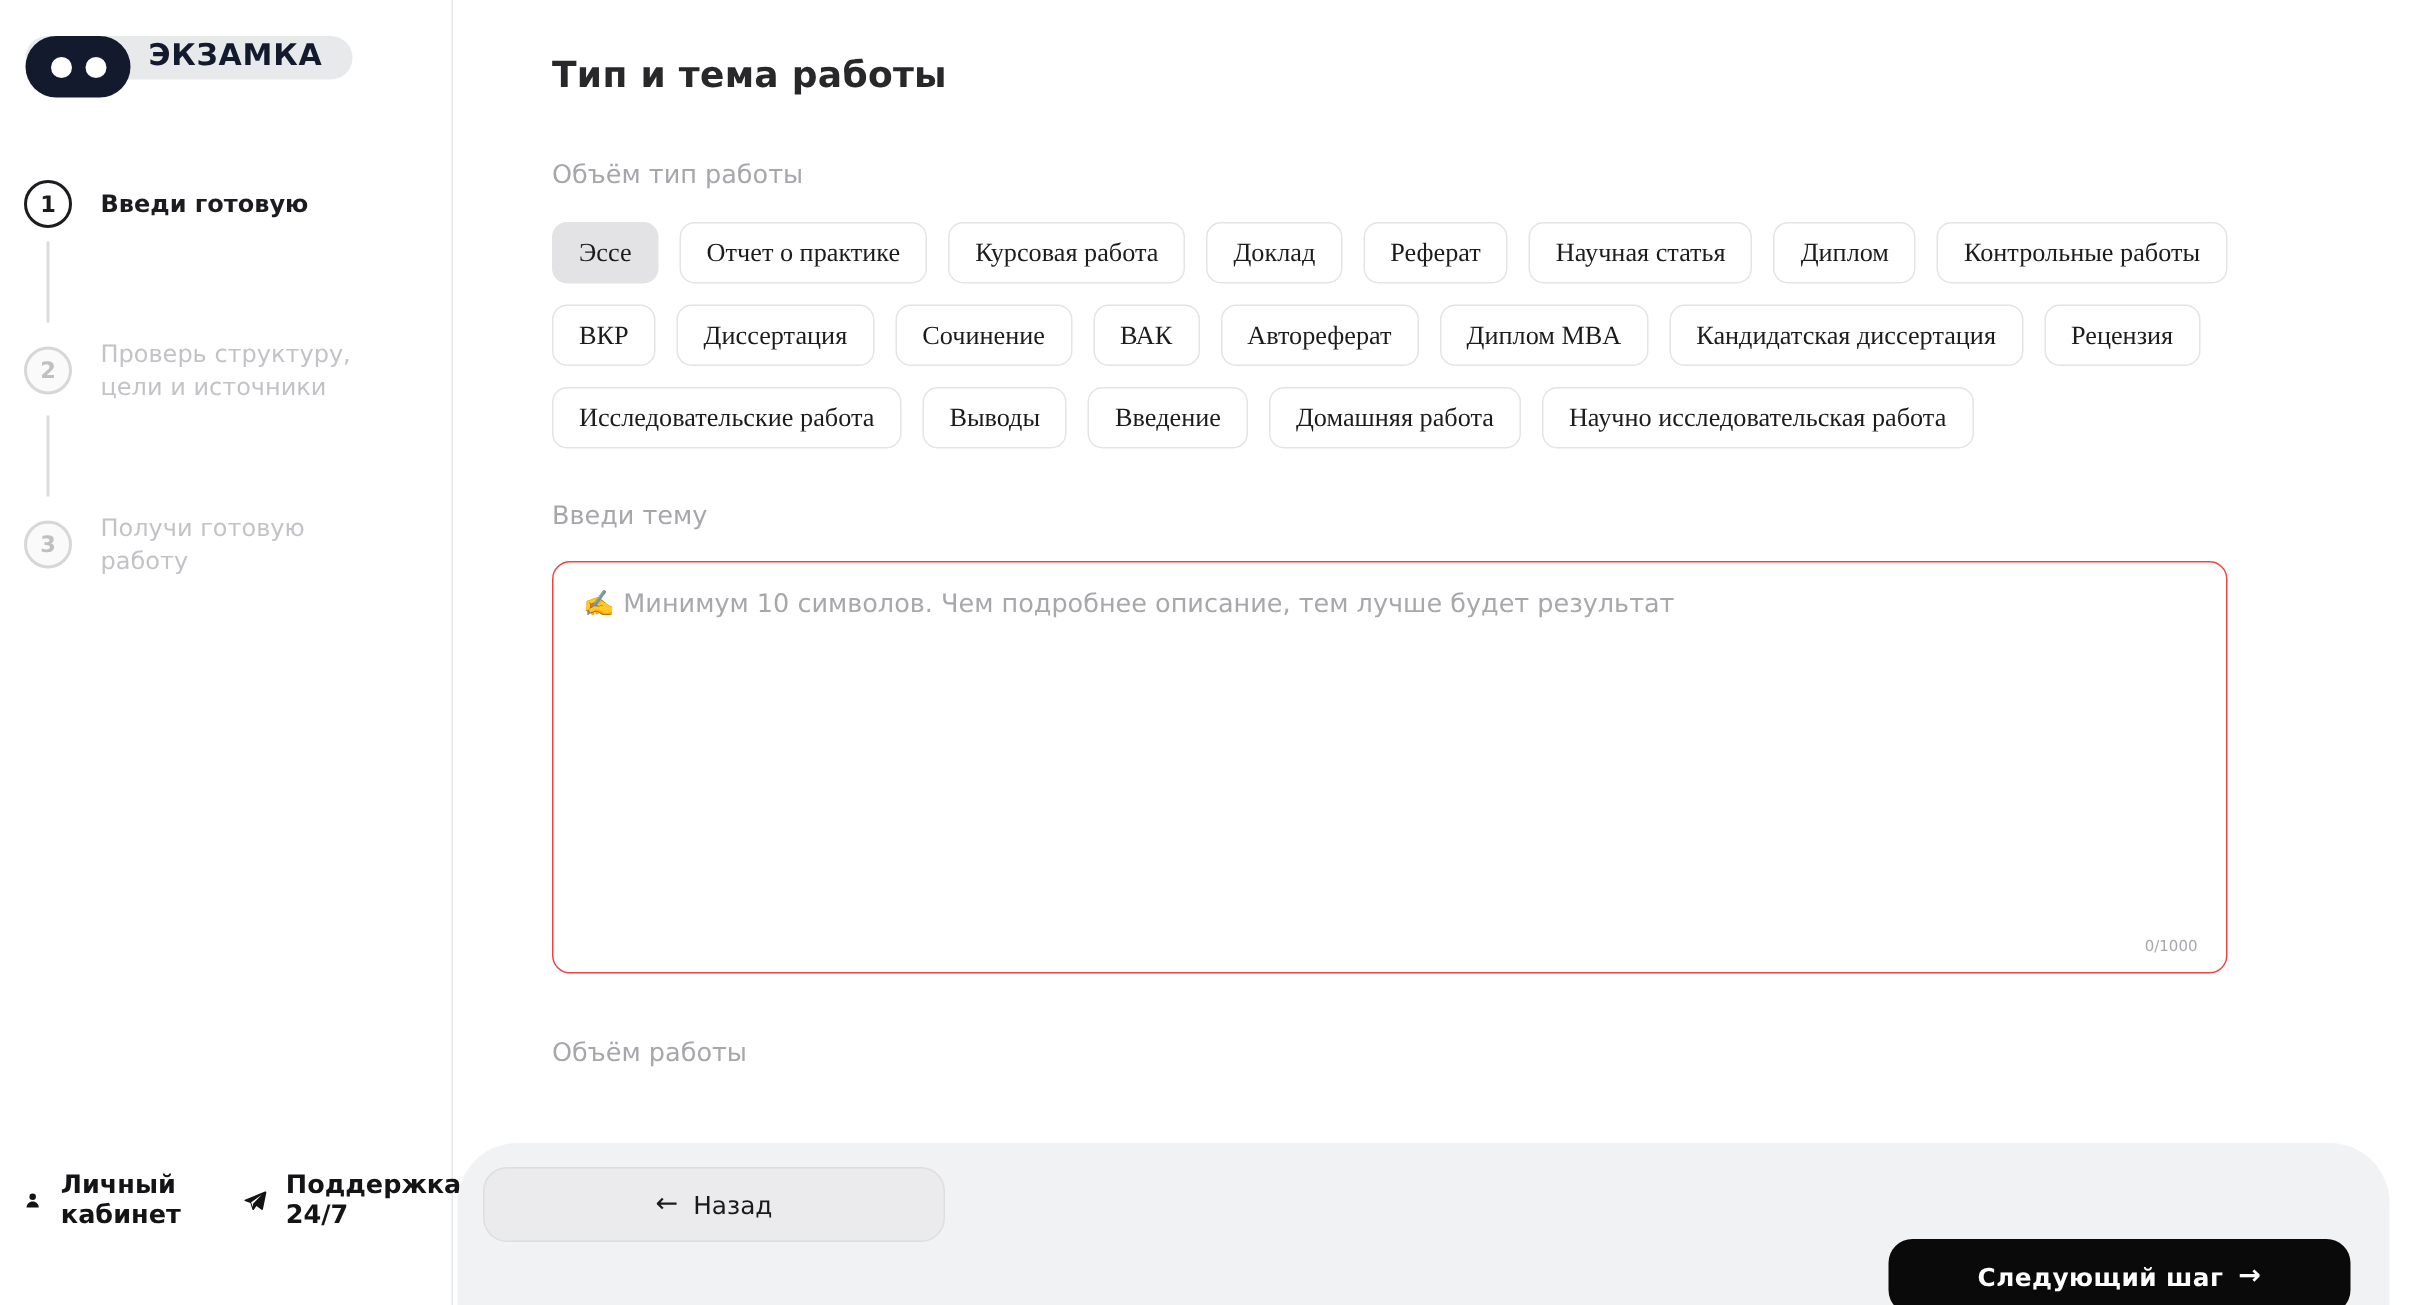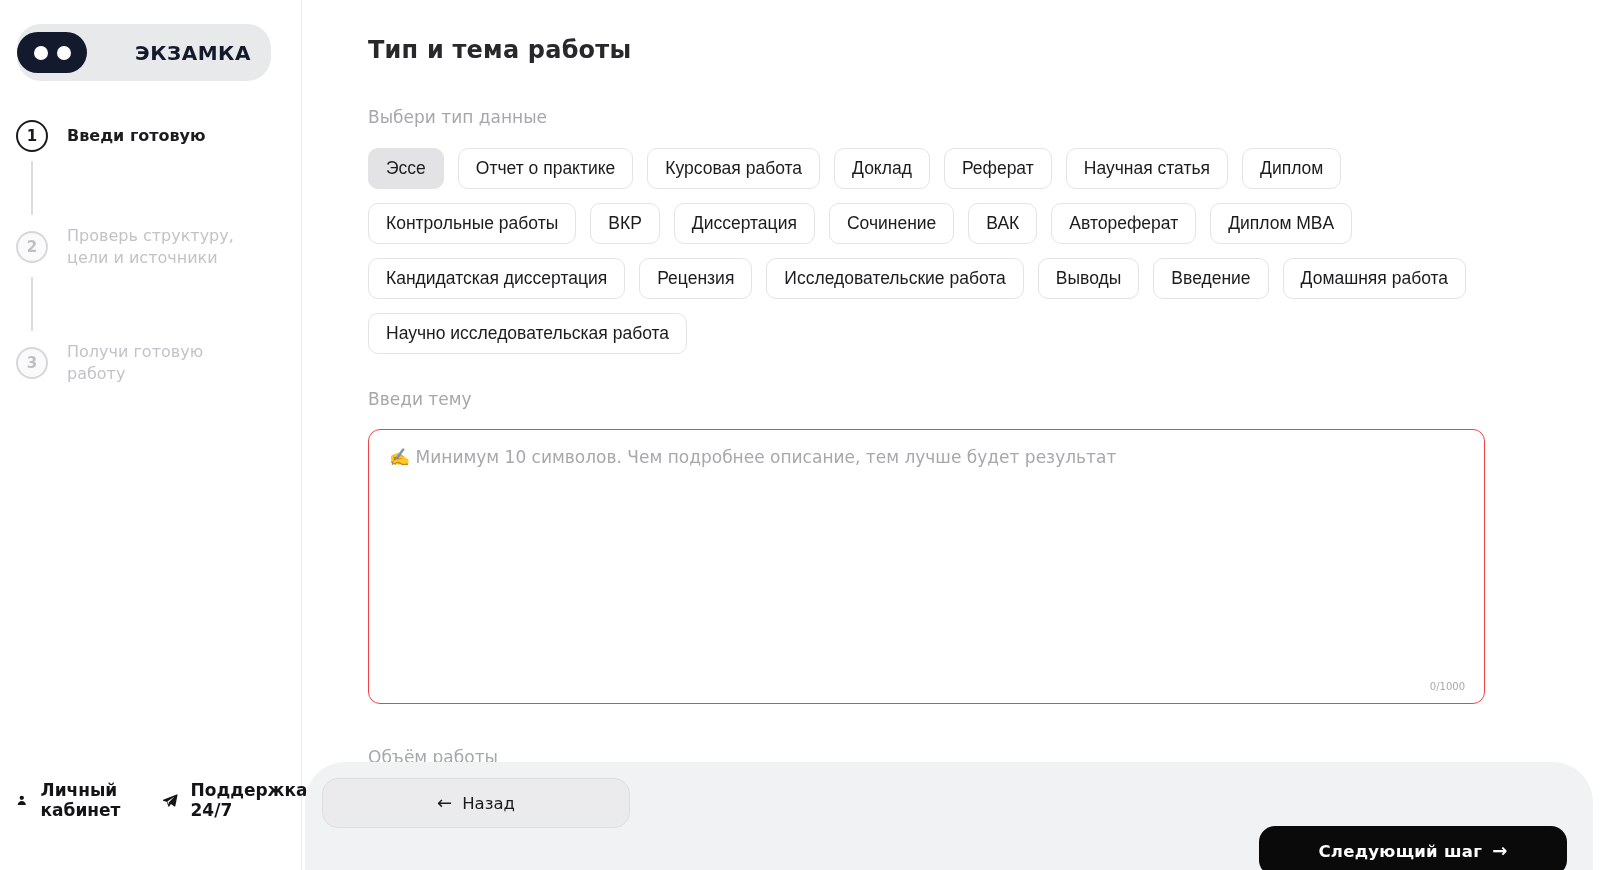--- a/index.html
+++ b/index.html
@@ -9,22 +9,22 @@
     font-family:"DejaVu Sans", sans-serif; color:#232326;
   }
 
   
   .sidebar {
     position:absolute; top:0; left:0; bottom:0; width:302px;
     border-right:1px solid #e9e9eb; background:#fff;
   }
   .logo {
     position:absolute; top:24px; left:17px;
-    display:flex; align-items:center;
-    background:#e8e9eb; border-radius:24px; height:57px; padding-right:20px;gap:36px;
+    display:flex; 
+    background:#e8e9eb; border-radius:24px; height:29px; padding-right:20px;
   }
   .logo-mark {
     width:70px; height:41px; border-radius:24px; background:#141a2e;
     display:flex; align-items:center; justify-content:center; gap:9px;
   }
   .logo-dot { width:14px; height:14px; border-radius:50%; background:#ffffff; }
   .logo-text {
     font-size:20px; font-weight:700; color:#141a2e; letter-spacing:.5px;
     padding-left:12px;
   }
@@ -58,21 +58,21 @@
   
   .main { margin-left:302px; padding:36px 0 0 66px; width:1305px; }
   .page-title { font-size:24px; font-weight:700; color:#28282b; letter-spacing:.2px; }
   .field-label { font-size:17px; color:#a7a7ab; font-weight:400; }
   .label-worktype { margin-top:43px; }
   .chips {
     margin-top:21px; width:1120px;
     display:flex; flex-wrap:wrap; gap:14px;
   }
   .chip {
-    font-family:Liberation Sans, sans-serif;
+    font-family:Liberation Serif, serif;
     font-size:17.5px; color:#1c1c1e; background:#ffffff;
     border:1px solid #e4e4e7; border-radius:10px;
     height:41px; padding:0 17px; cursor:pointer; white-space:nowrap;
     display:flex; align-items:center;
   }
   .chip.selected { background:#e3e3e6; border-color:#e3e3e6; }
 
   .label-topic { margin-top:35px; }
   .topic-wrap { position:relative; margin-top:20px; width:1117px; }
   .topic-input {
@@ -153,21 +153,21 @@
       </svg>
       <span>Поддержка 24/7</span>
     </div>
   </div>
 </aside>
 
 <main class="main">
 
   <h1 class="page-title">Тип и тема работы</h1>
 
-  <div class="field-label label-worktype">Выбери тип данные</div>
+  <div class="field-label label-worktype">Объём тип работы</div>
 
   <div class="chips">
       <button class="chip selected">Эссе</button>
       <button class="chip">Отчет о практике</button>
       <button class="chip">Курсовая работа</button>
       <button class="chip">Доклад</button>
       <button class="chip">Реферат</button>
       <button class="chip">Научная статья</button>
       <button class="chip">Диплом</button>
       <button class="chip">Контрольные работы</button>

